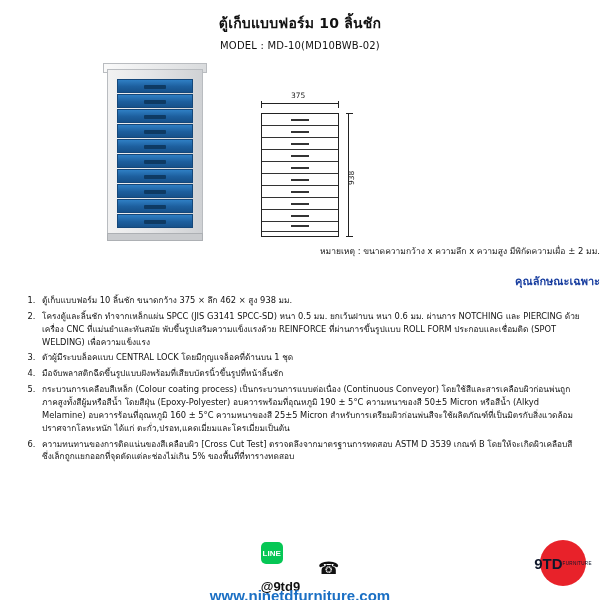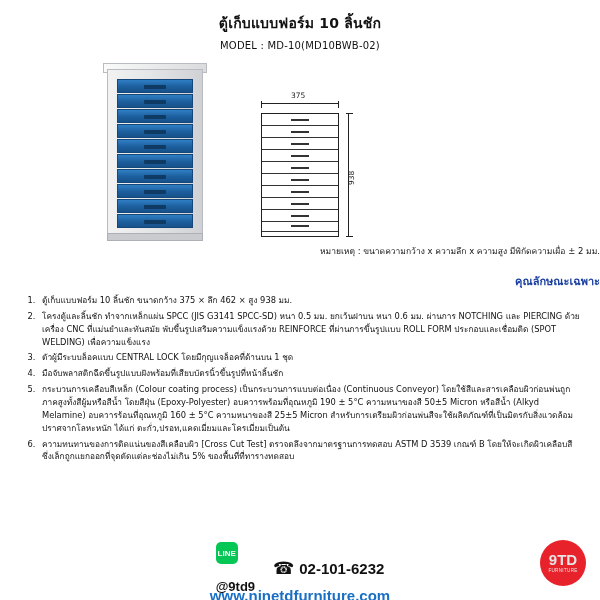--- a/index.html
+++ b/index.html
@@ -205,22 +205,22 @@
   .phone-num {
     font-size:15px; font-weight:bold; color:#111;
     font-family:"Liberation Sans", sans-serif;
   }
   .logo {
     position:absolute;
     right:14px; top:0px;
     width:46px; height:46px;
     border-radius:50%;
     background:#e8222a;
-    color:#e5e5e5;
-    display:flex; flex-direction:column;
+    color:#0f172a;
+    display:flex; flex-direction:row;
     align-items:center; justify-content:center;
     font-family:"Liberation Sans", sans-serif;
     line-height:1;
   }
   .logo .big { font-size:15px; font-weight:bold; }
   .logo .small { font-size:4.6px; letter-spacing:0.3px; margin-top:2px; }
   .website {
     position:absolute;
     left:0; bottom:8px;
     width:600px;
@@ -316,21 +316,20 @@
   </ol>
 
   <div class="footer">
     <div class="contact-row">
       <div class="line-badge">
         <div class="line-icon">LINE</div>
         <div class="line-id">@9td9</div>
       </div>
       <div class="phone-badge">
         <div class="phone-icon">☎</div>
-        <div class="phone-num">02-101-6232</div>
       </div>
     </div>
     <div class="logo">
       <div class="big">9TD</div>
       <div class="small">FURNITURE</div>
     </div>
     <div class="website">www.ninetdfurniture.com</div>
   </div>
 
 </div>

